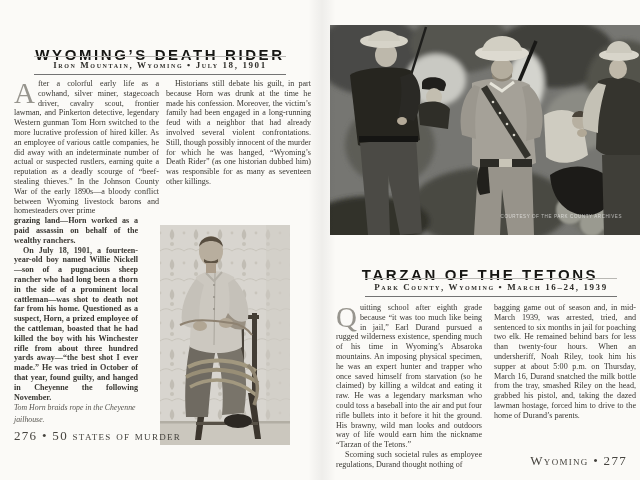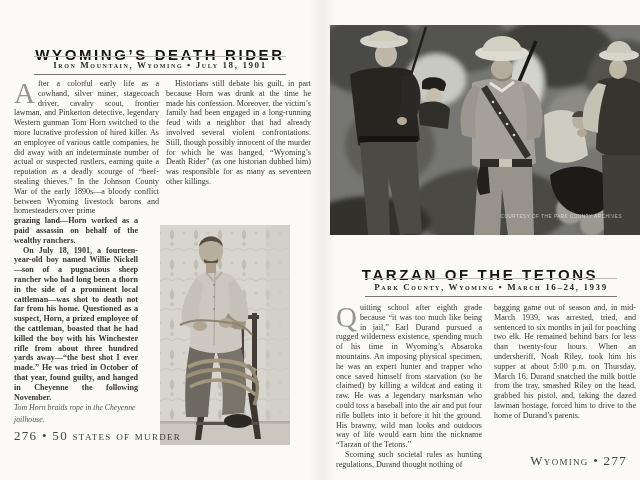--- a/index.html
+++ b/index.html
@@ -208,21 +208,21 @@
       <path d="M276 28 C278 12 300 12 302 28 Z" fill="#ccc9bd"></path>
     </svg>
     <div class="photo-credit">COURTESY OF THE PARK COUNTY ARCHIVES</div>
 
     <h1 class="article-title" style="top:231px;">TARZAN OF THE TETONS</h1>
 
     <div class="subtitle-band" style="left:45px;top:253px;width:252px;">Park County, Wyoming • March 16–24, 1939</div>
 
     <div class="col" style="left:16px;top:278px;width:146px;">
       <p><span class="dropcap">Q</span><span>uitting school after eighth grade because “it was too much like being in jail,” Earl Durand pursued a rugged wilderness existence, spending much of his time in Wyoming’s Absaroka mountains. An imposing physical specimen, he was an expert hunter and trapper who once saved himself from starvation (so he claimed) by killing a wildcat and eating it raw. He was a legendary marksman who could toss a baseball into the air and put four rifle bullets into it before it hit the ground. His brawny, wild man looks and outdoors way of life would earn him the nickname “Tarzan of the Tetons.”</span></p>
-      <p class="indent">Scorning such societal rules as hunting regulations, Durand thought nothing of</p>
+      <p class="indent">Scorning such societal rules as employee regulations, Durand thought nothing of</p>
     </div>
 
     <div class="col" style="left:174px;top:278px;width:142px;">
       <p>bagging game out of season and, in mid-March 1939, was arrested, tried, and sentenced to six months in jail for poaching two elk. He remained behind bars for less than twenty-four hours. When an undersheriff, Noah Riley, took him his supper at about 5:00 p.m. on Thursday, March 16, Durand snatched the milk bottle from the tray, smashed Riley on the head, grabbed his pistol, and, taking the dazed lawman hostage, forced him to drive to the home of Durand’s parents.</p>
     </div>
 
     <div class="page-footer fright">Wyoming • 277</div>
   </section>
 
   <div class="gutter-shade"></div>

